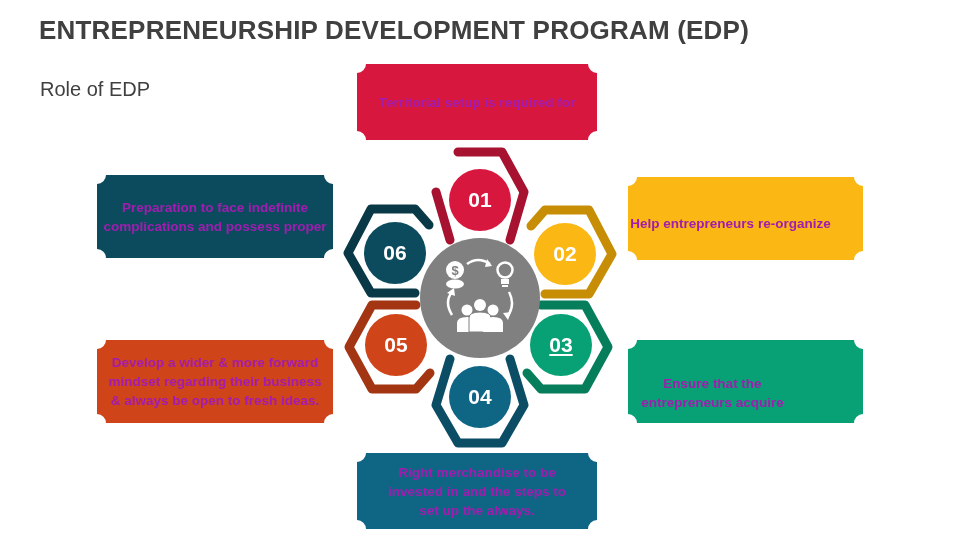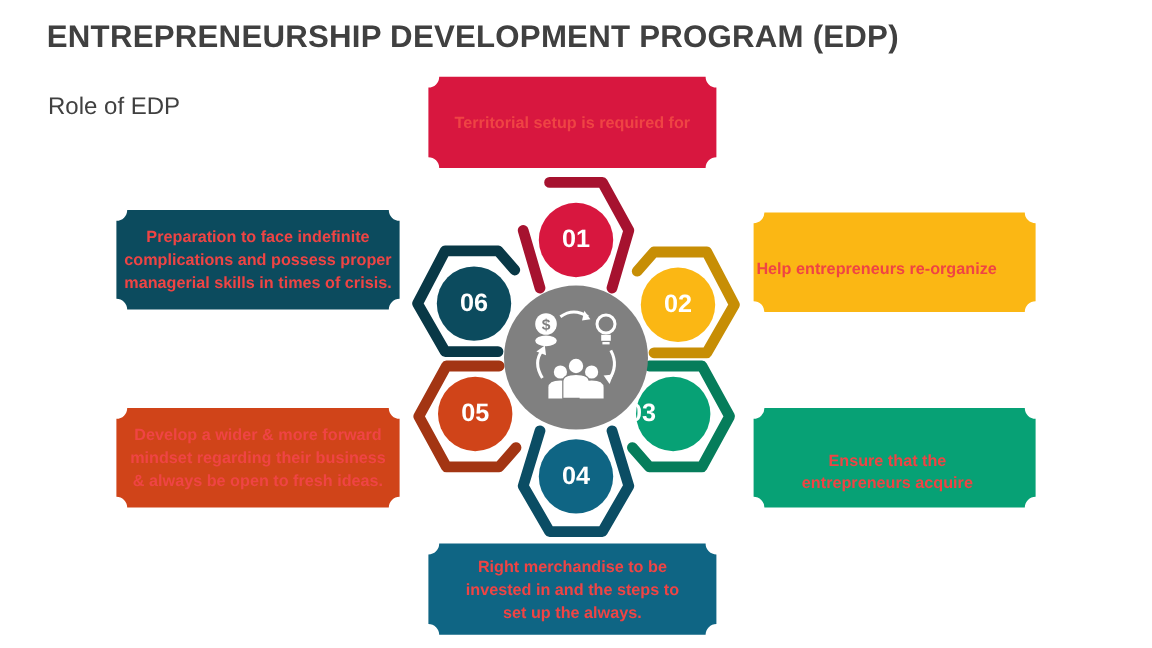--- a/index.html
+++ b/index.html
@@ -13,21 +13,21 @@
     font-size: 26px; font-weight: bold; color: #404040;
     letter-spacing: 0.2px; white-space: nowrap;
   }
   .subtitle {
     position: absolute; left: 40px; top: 62px;
     font-size: 20px; color: #404040; white-space: nowrap; margin-top: 16px;
   }
   svg.diagram { position: absolute; left: 0; top: 0; }
   .box-text {
     position: absolute; display: flex; align-items: center; justify-content: center;
-    text-align: center; color: #ef4444; font-size: 13.5px; font-weight: bold;
+    text-align: center; color: #a21caf; font-size: 13.5px; font-weight: bold;
     line-height: 19px;
   }
   .box-text span { display: block; }
   .num {
     position: absolute; width: 60px; height: 60px;
     display: flex; align-items: center; justify-content: center;
     color: #ffffff; font-size: 21px; font-weight: bold;
   }
 </style>
 </head>
@@ -104,36 +104,36 @@
       <circle cx="493" cy="310" r="5.5"></circle>
       <path d="M457,332 L457,323 Q457,317 467,317 Q477,317 477,323 L477,332 Z"></path>
       <path d="M469,332 L469,318 Q469,312 480,312 Q491,312 491,318 L491,332 Z" stroke="#808080" stroke-width="1"></path>
       <path d="M483,332 L483,323 Q483,317 493,317 Q503,317 503,323 L503,332 Z"></path>
     </g>
   </g>
 </svg>
 
 <div class="num" style="left:450px;top:170px;">01</div>
 <div class="num" style="left:535px;top:224px;">02</div>
-<div class="num" style="left:505px;top:315px;">03</div>
+<div class="num" style="left:531px;top:315px;text-decoration:underline;">03</div>
 <div class="num" style="left:450px;top:367px;">04</div>
 <div class="num" style="left:366px;top:315px;">05</div>
 <div class="num" style="left:365px;top:223px;">06</div>
 
 <div class="box-text" style="left:357px;top:64px;width:240px;height:76px;">
   <div>
     <span>Territorial setup is required for</span>
   </div>
 </div>
 <div class="box-text" style="left:628px;top:166px;width:205px;height:83px;margin-top:16px;">
   <div>
     <span>Help entrepreneurs re-organize</span>
   </div>
 </div>
-<div class="box-text" style="left:622px;top:340px;width:235px;height:105px;">
+<div class="box-text" style="left:595px;top:340px;width:235px;height:105px;">
   <div>
     <span>Ensure that the</span>
     <span>entrepreneurs acquire</span>
   </div>
 </div>
 <div class="box-text" style="left:357px;top:453px;width:240px;height:76px;">
   <div>
     <span>Right merchandise to be</span>
     <span>invested in and the steps to</span>
     <span>set up the always.</span>
@@ -143,15 +143,14 @@
   <div>
     <span>Develop a wider &amp; more forward</span>
     <span>mindset regarding their business</span>
     <span>&amp; always be open to fresh ideas.</span>
   </div>
 </div>
 <div class="box-text" style="left:97px;top:175px;width:236px;height:83px;">
   <div>
     <span>Preparation to face indefinite</span>
     <span>complications and possess proper</span>
-    <span>managerial skills in times of crisis.</span>
   </div>
 </div>
 
 </body></html>

